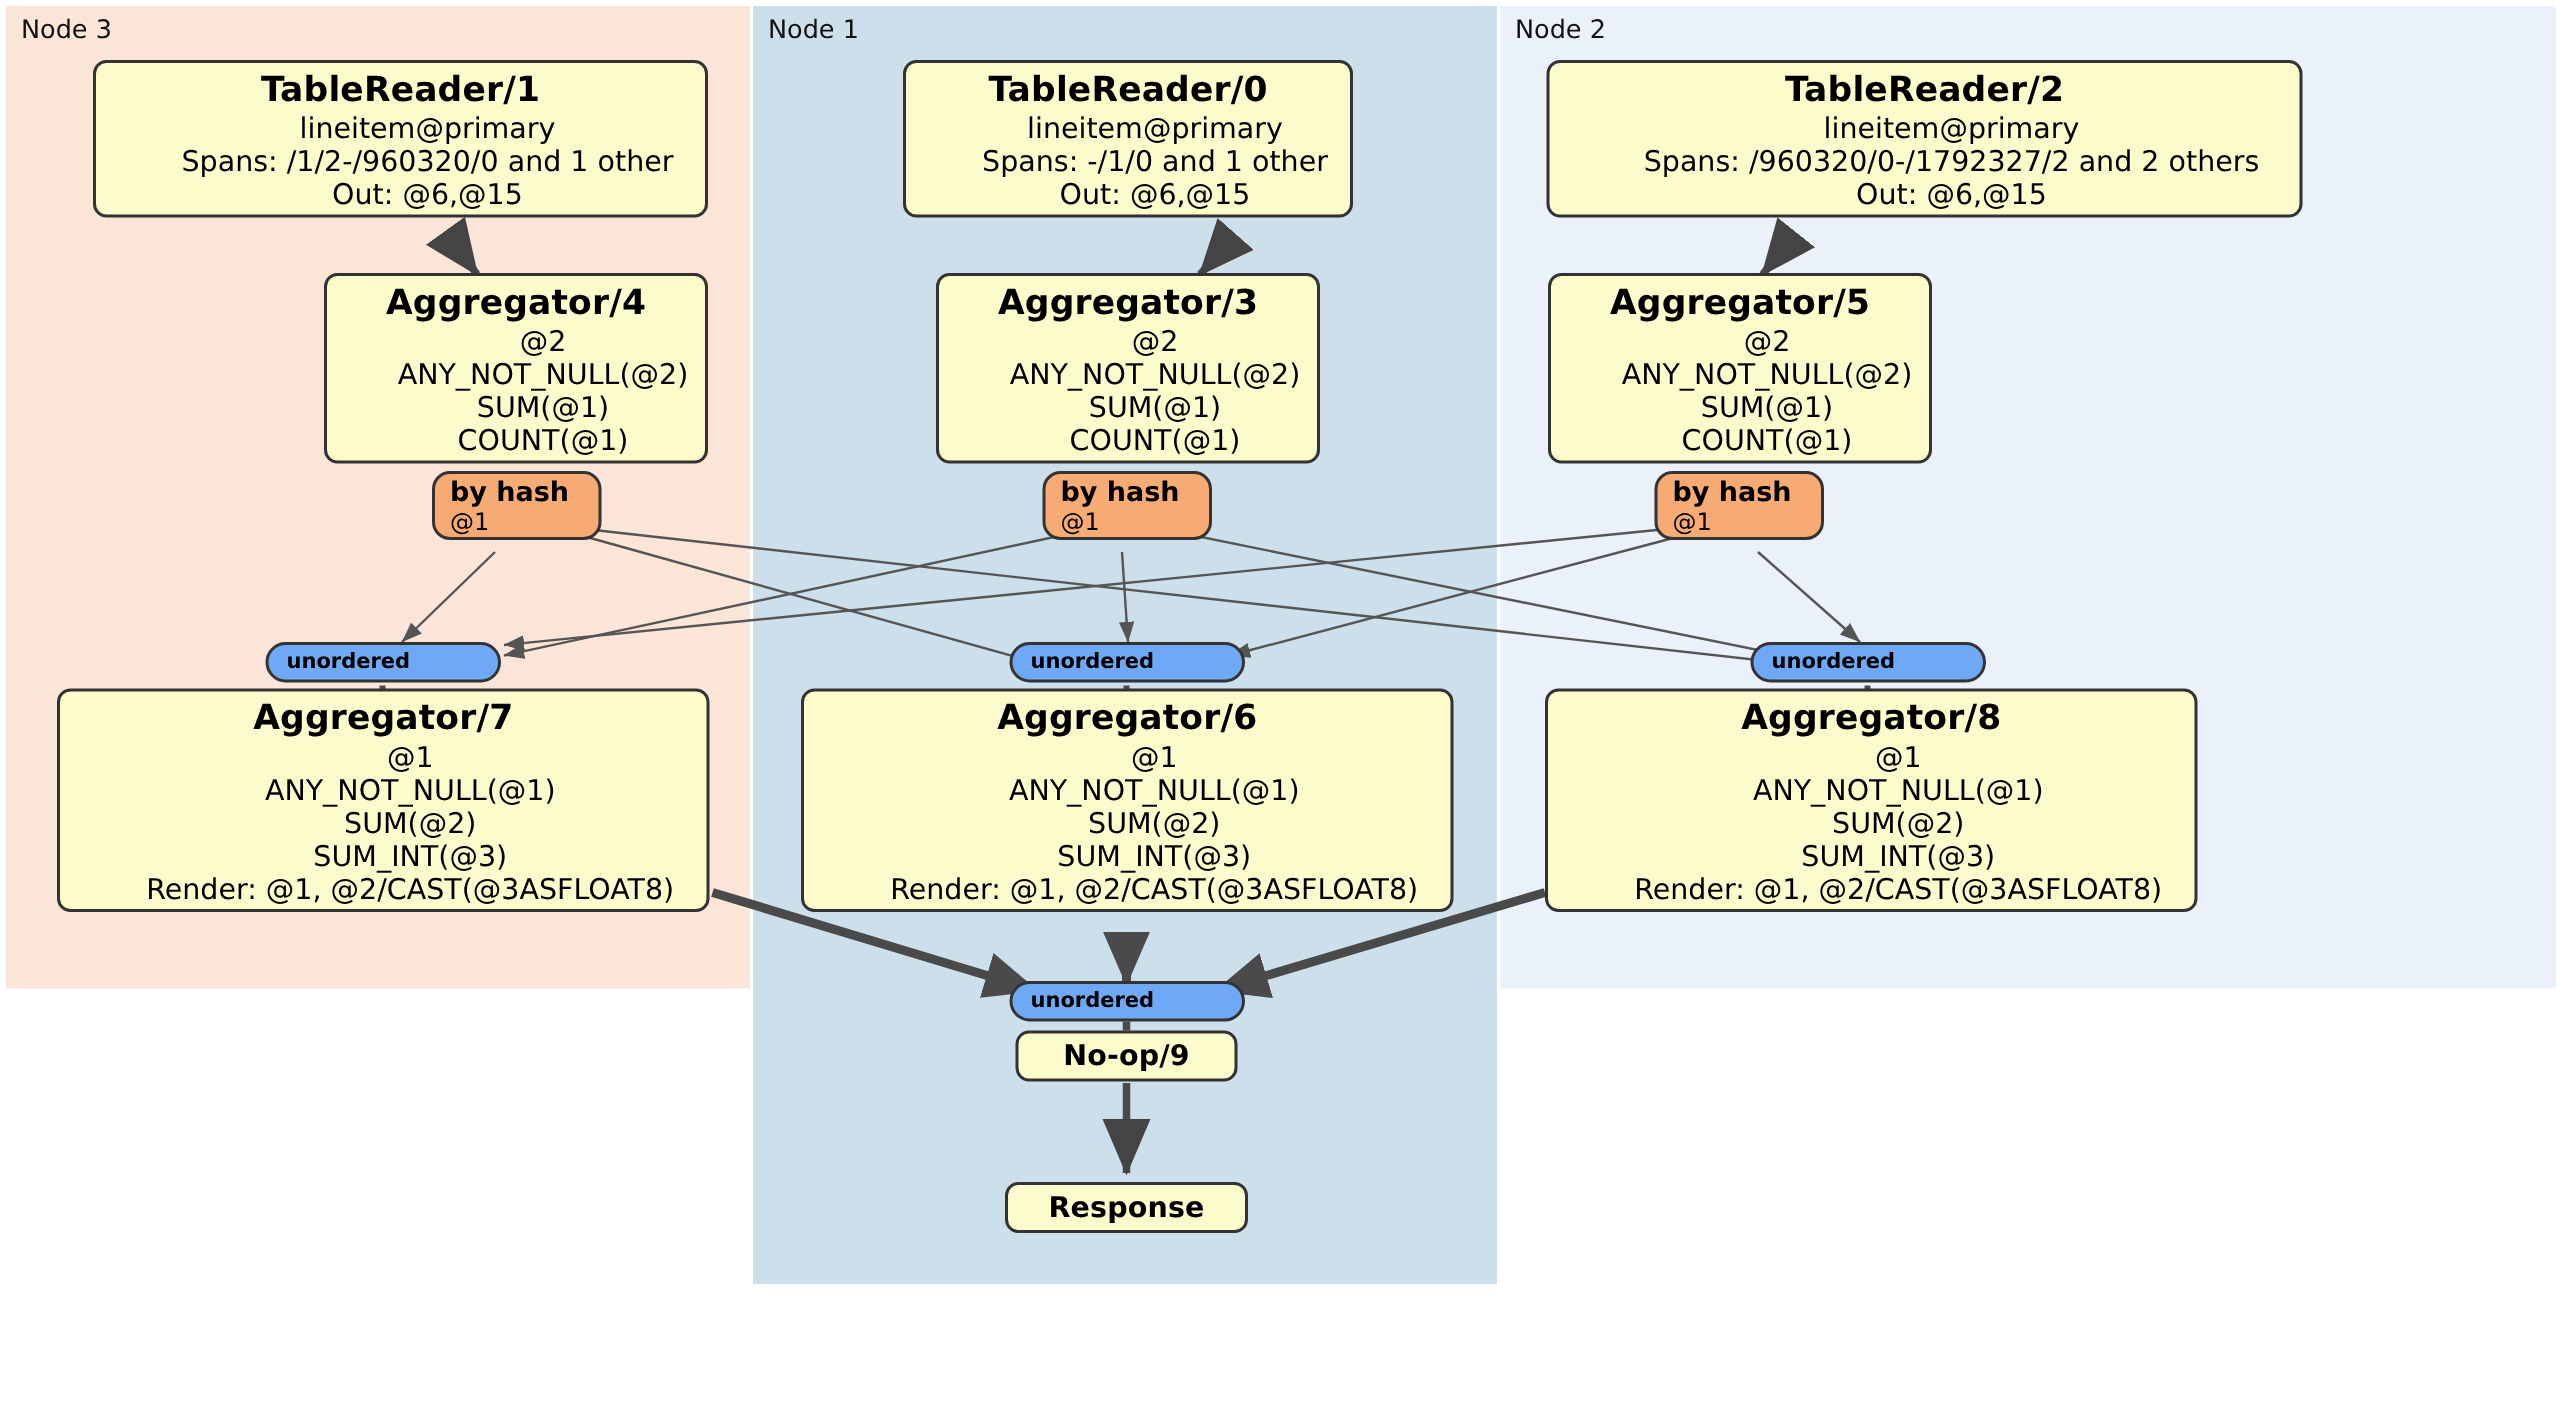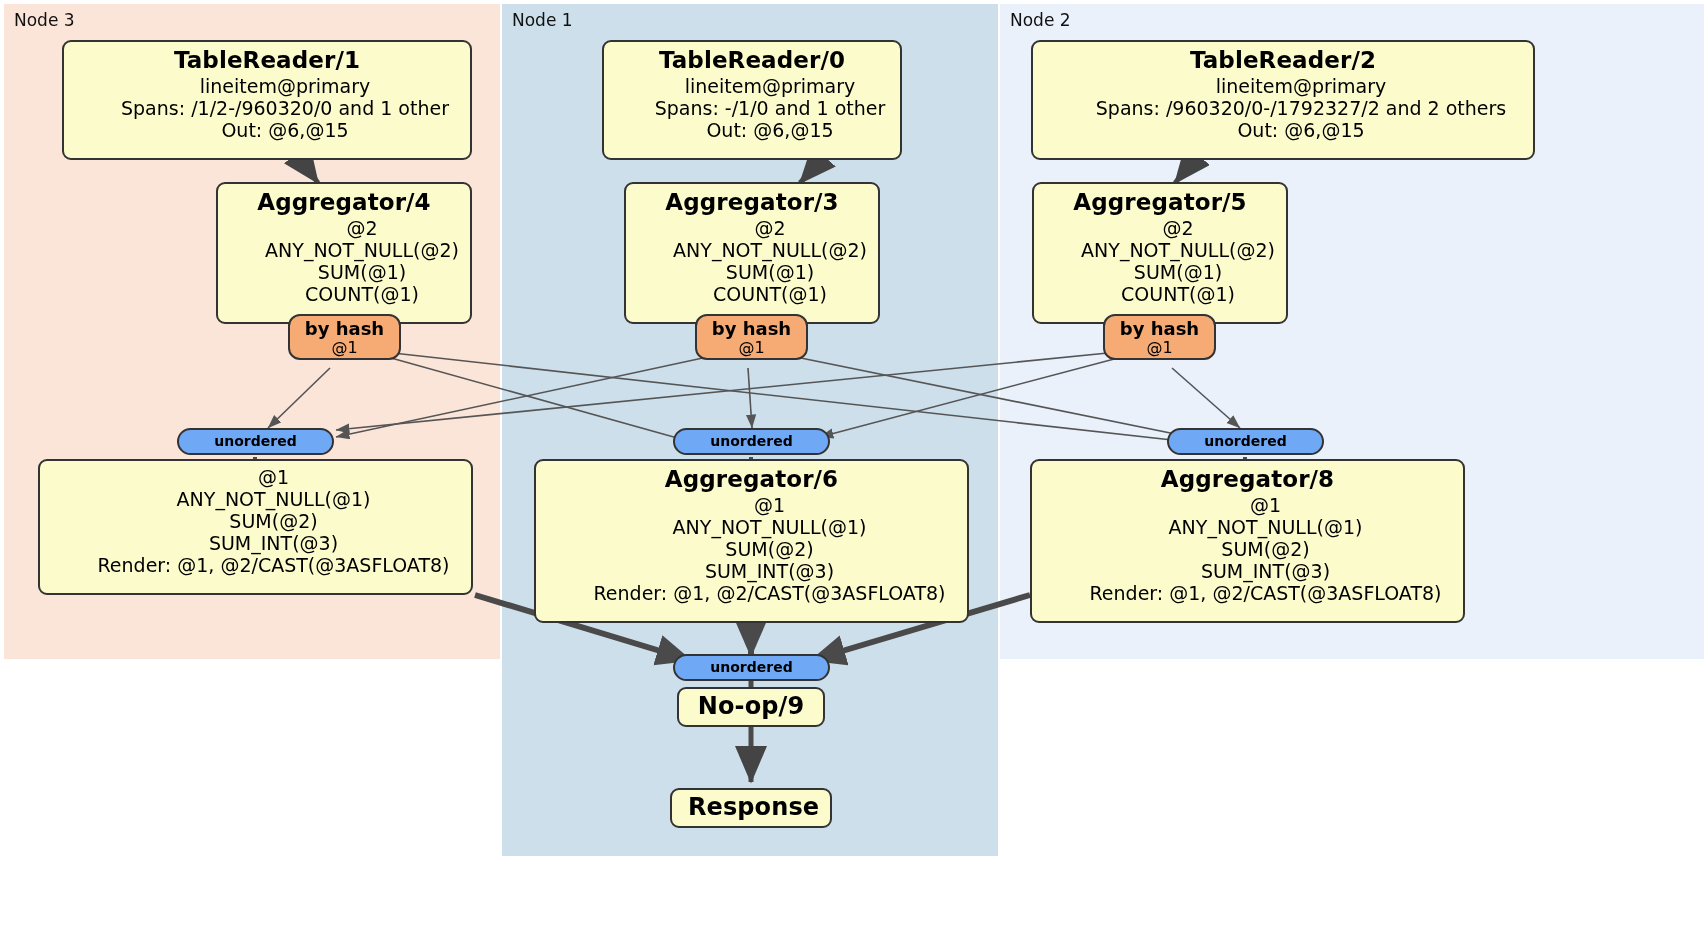--- a/index.html
+++ b/index.html
@@ -16,34 +16,34 @@
     font-size:17px;color:#111;white-space:nowrap;
   }
 
   
   #edges{position:absolute;left:0;top:0;width:1708px;height:940px;pointer-events:none;}
 
   
   .proc{
     position:absolute;box-sizing:border-box;
     background:#fbfbcc;border:2px solid #333;border-radius:9px;
-    text-align:center;padding:5px 10px 17px 10px;
+    text-align:center;padding:5px 10px 2px 10px;
     font-size:19px;color:#000;line-height:1.16;
   }
   .proc .title{font-weight:bold;font-size:23px;letter-spacing:.1px;margin-bottom:1px;}
   .proc .ln{white-space:nowrap;margin-left:36px;}
 
   
   .proc.compact{padding:4px 16px;}
-  .proc.compact .title{margin:0;font-size:24px;}
+  .proc.compact .title{margin:0;font-size:19px;}
 
   
   .pill{
     position:absolute;box-sizing:border-box;
-    text-align:center;font-weight:bold;color:#000;
+    font-weight:bold;color:#000;
     border:2px solid #333;line-height:1.1;
   }
   .pill.hash{
     background:#f6ab75;border-radius:12px;
     font-size:18px;padding:3px 10px 2px 10px;
   }
   .pill.hash .sub{font-weight:normal;font-size:16px;}
   .pill.unordered{
     background:#6fa8f5;border-radius:16px;
     font-size:14px;padding:4px 12px;
@@ -175,20 +175,21 @@
 
   <div class="pill unordered" style="left:673px;top:428px;width:157px;">
     <span>unordered</span>
   </div>
 
   <div class="pill unordered" style="left:1167px;top:428px;width:157px;">
     <span>unordered</span>
   </div>
 
   <div class="proc" style="left:38px;top:459px;width:435px;">
+    <div class="title">Aggregator/7</div>
     <div class="ln">@1</div>
     <div class="ln">ANY_NOT_NULL(@1)</div>
     <div class="ln">SUM(@2)</div>
     <div class="ln">SUM_INT(@3)</div>
     <div class="ln">Render: @1, @2/CAST(@3ASFLOAT8)</div>
   </div>
 
   <div class="proc" style="left:534px;top:459px;width:435px;">
     <div class="title">Aggregator/6</div>
     <div class="ln">@1</div>

